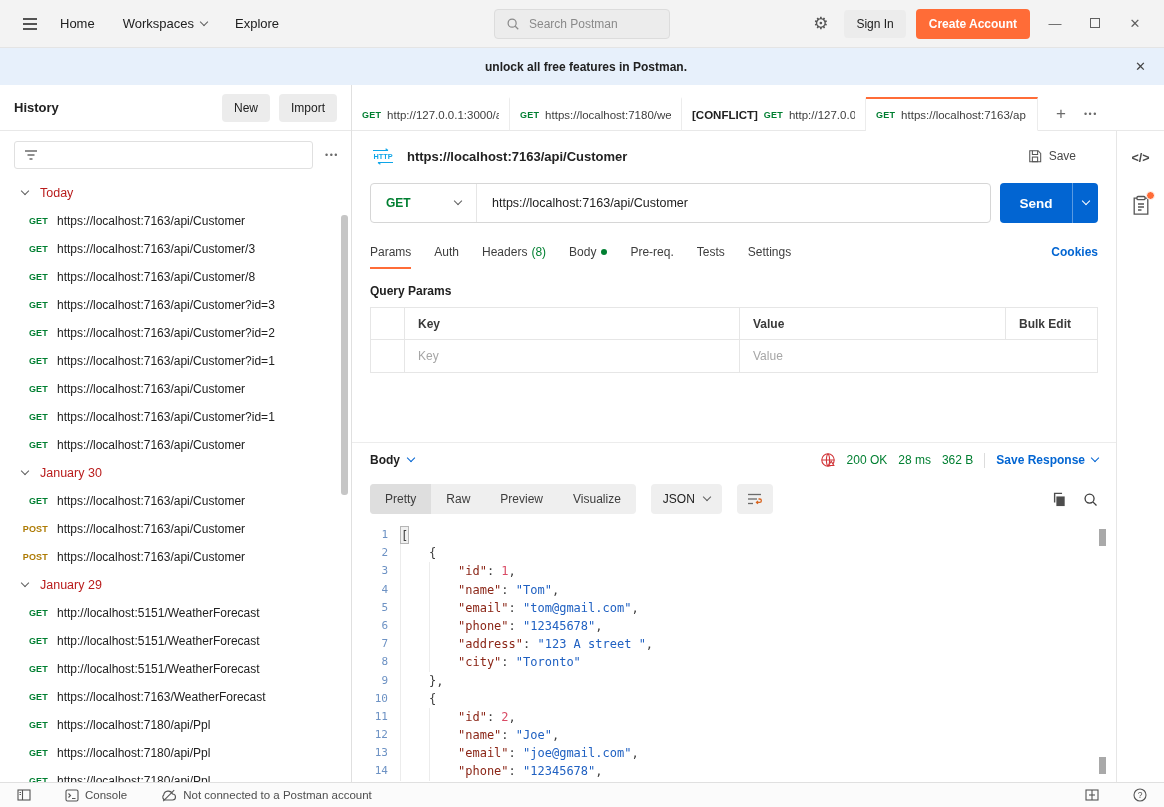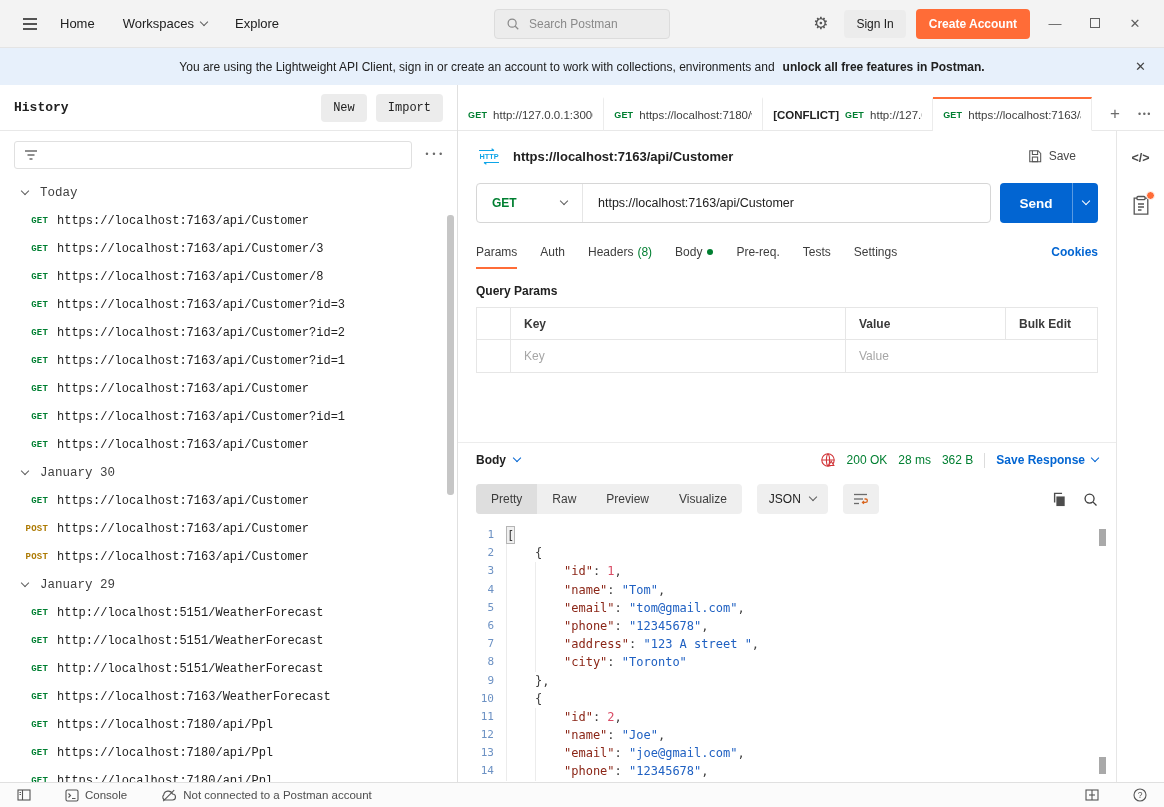--- a/index.html
+++ b/index.html
@@ -22,29 +22,29 @@
 
   
   .banner { height:37px; background:#e7f0fb; display:flex; align-items:center; justify-content:center; position:relative; font-size:12px; color:#212121; }
   .banner b { margin-left:8px; }
   .banner-close { position:absolute; right:18px; color:#444; font-size:13px; cursor:pointer; }
 
   
   .main { display:flex; height:697px; }
 
   
-  .sidebar { width:458px; border-right:1px solid #e0e0e0; display:flex; flex-direction:column; position:relative;font-family:Liberation Mono, monospace; }
+  .sidebar { width:352px; border-right:1px solid #e0e0e0; display:flex; flex-direction:column; position:relative; }
   .sb-head { height:46px; flex:none; display:flex; align-items:center; gap:9px; padding:0 14px; border-bottom:1px solid #e8e8e8; }
   .sb-title { font-size:13px; font-weight:700; }
   .sb-head .spacer { flex:1; }
   .sb-filter { flex:none; display:flex; align-items:center; gap:12px; padding:10px 12px 4px 14px; }
   .filter-box { flex:1; height:28px; border:1px solid #e0e0e0; border-radius:3px; background:#fff; display:flex; align-items:center; padding:0 9px; cursor:text; }
   .more-dots { color:#6b6b6b; font-size:9px; letter-spacing:1.5px; cursor:pointer; }
   .sb-list { flex:1; overflow:hidden; padding-top:6px; }
-  .hist-group { height:28px; display:flex; align-items:center; gap:12px; padding-left:22px; color:#404040; font-size:12.5px; cursor:pointer; }
+  .hist-group { height:28px; display:flex; align-items:center; gap:12px; padding-left:22px; color:#b91c1c; font-size:12.5px; cursor:pointer; }
   .hist-item { height:28px; display:flex; align-items:center; gap:9px; padding-left:20px; cursor:pointer; }
   .method { font-size:9px; font-weight:700; width:28px; text-align:right; flex:none; letter-spacing:.2px; }
   .method.get { color:#007f31; }
   .method.post { color:#ad7a03; }
   .hist-url { font-size:12px; color:#212121; white-space:nowrap; }
   .sb-scroll { position:absolute; right:3px; top:130px; width:7px; height:280px; background:#c6c6c6; border-radius:3px; }
 
   
   .content { flex:1; min-width:0; display:flex; flex-direction:column; }
   .tabstrip { height:46px; flex:none; display:flex; align-items:flex-end; }
@@ -168,21 +168,20 @@
     <span class="gear">⚙</span>
     <span class="btn-gray">Sign In</span>
     <span class="btn-orange">Create Account</span>
     <span class="win-ctl">—</span>
     <span class="win-ctl"><span class="win-max"></span></span>
     <span class="win-ctl">✕</span>
   </div>
 </header>
 
 <div class="banner">
-  <span>You are using the Lightweight API Client, sign in or create an account to work with collections, environments and</span>
   <b>unlock all free features in Postman.</b>
   <span class="banner-close">✕</span>
 </div>
 
 <div class="main">
 
   <aside class="sidebar">
     <div class="sb-head">
       <span class="sb-title">History</span>
       <span class="spacer"></span>

